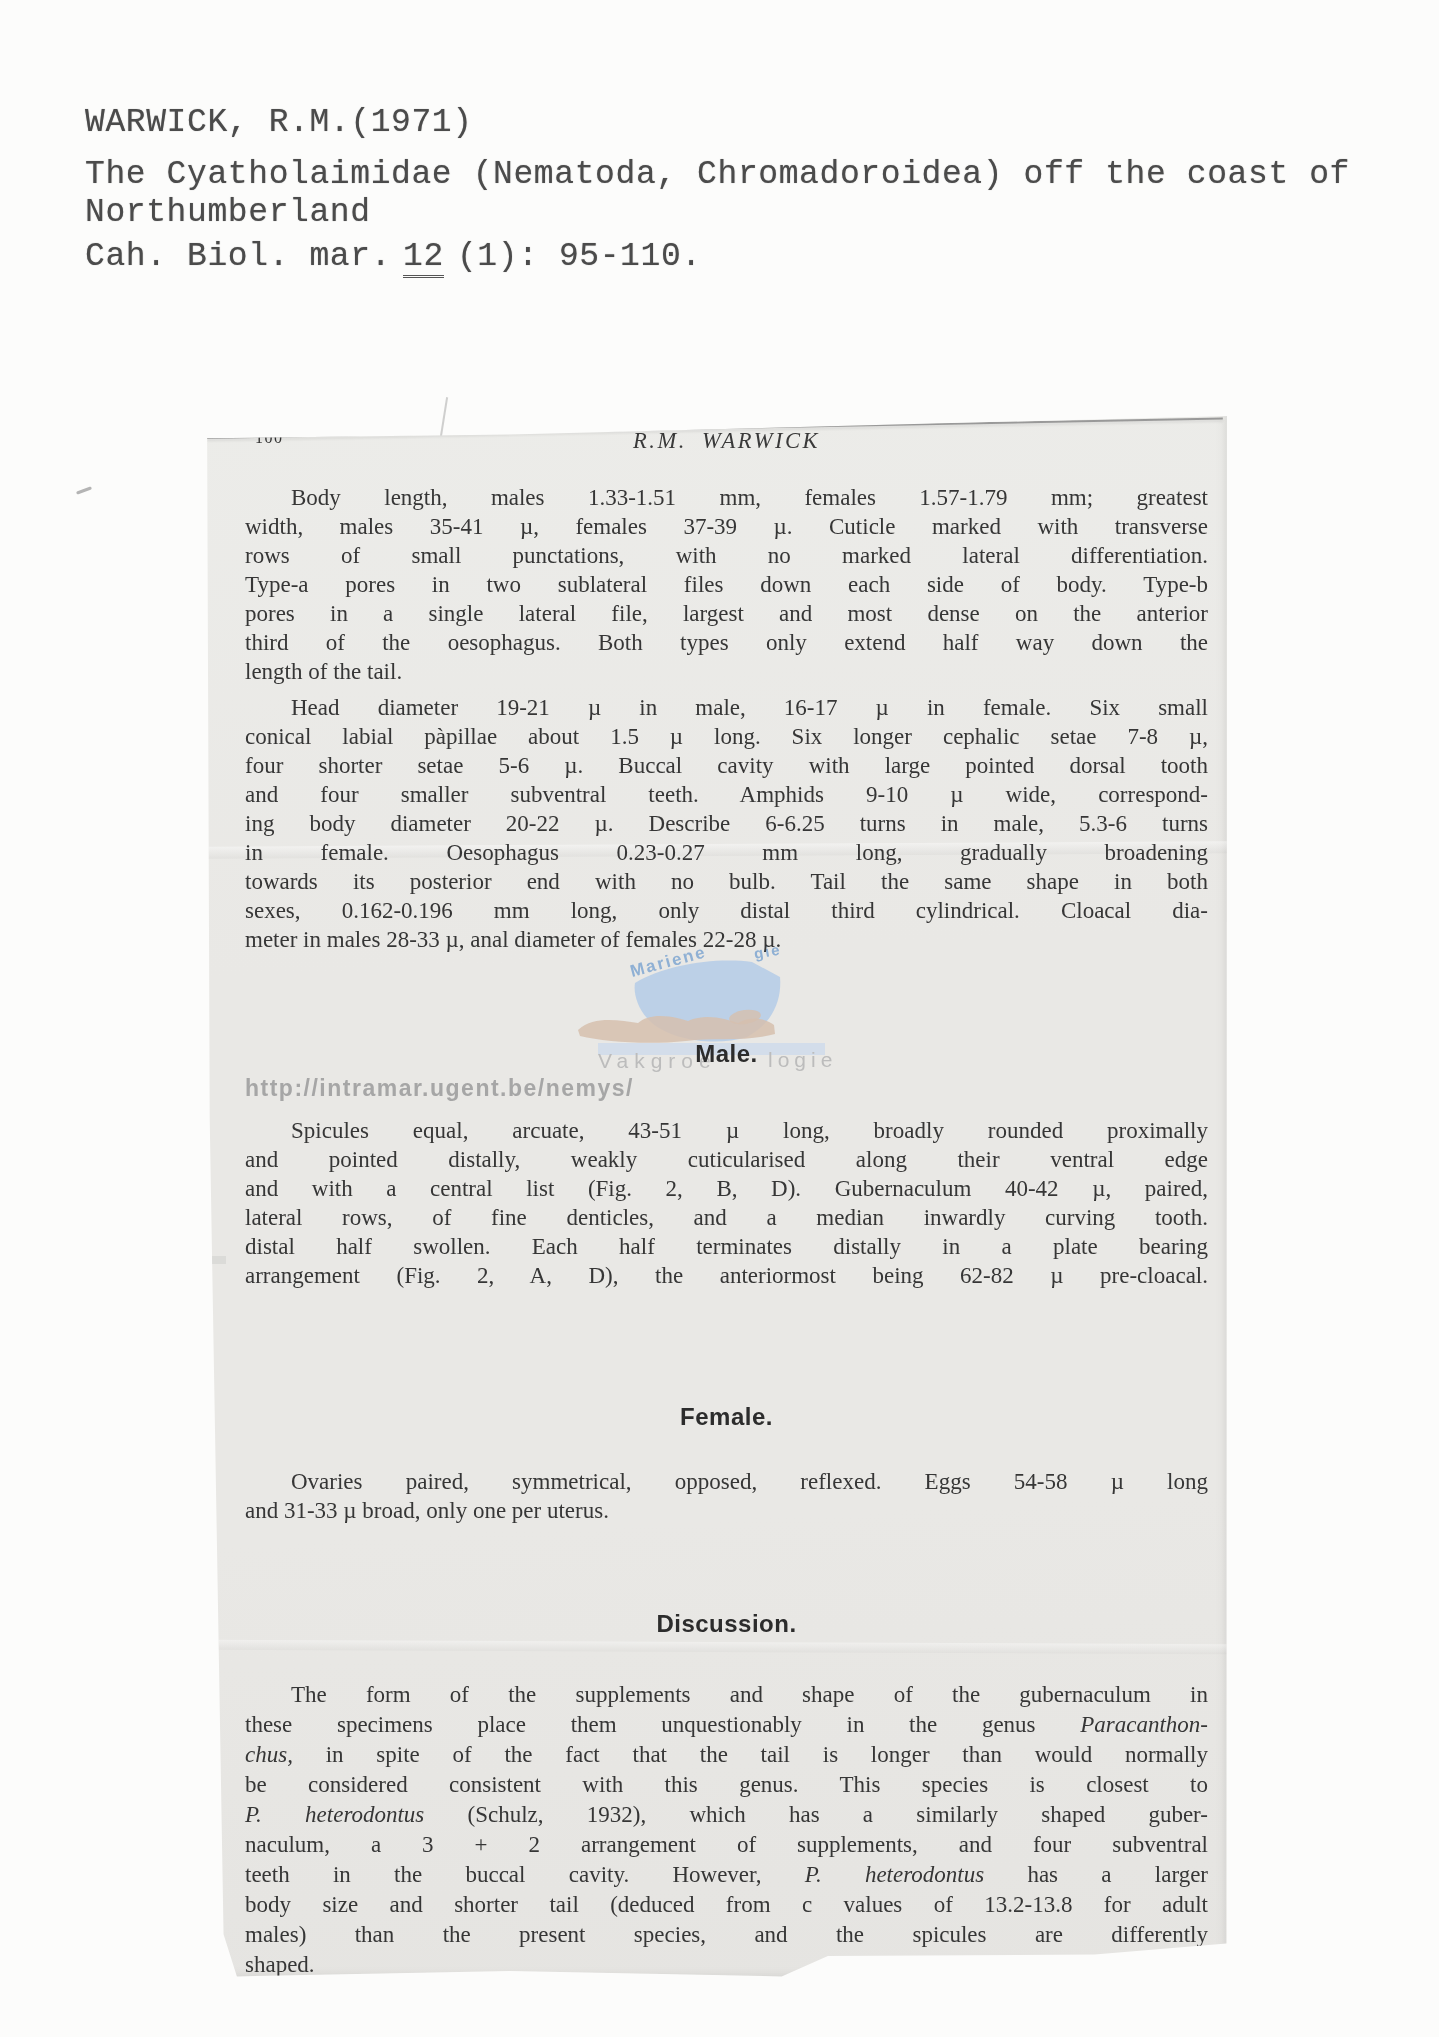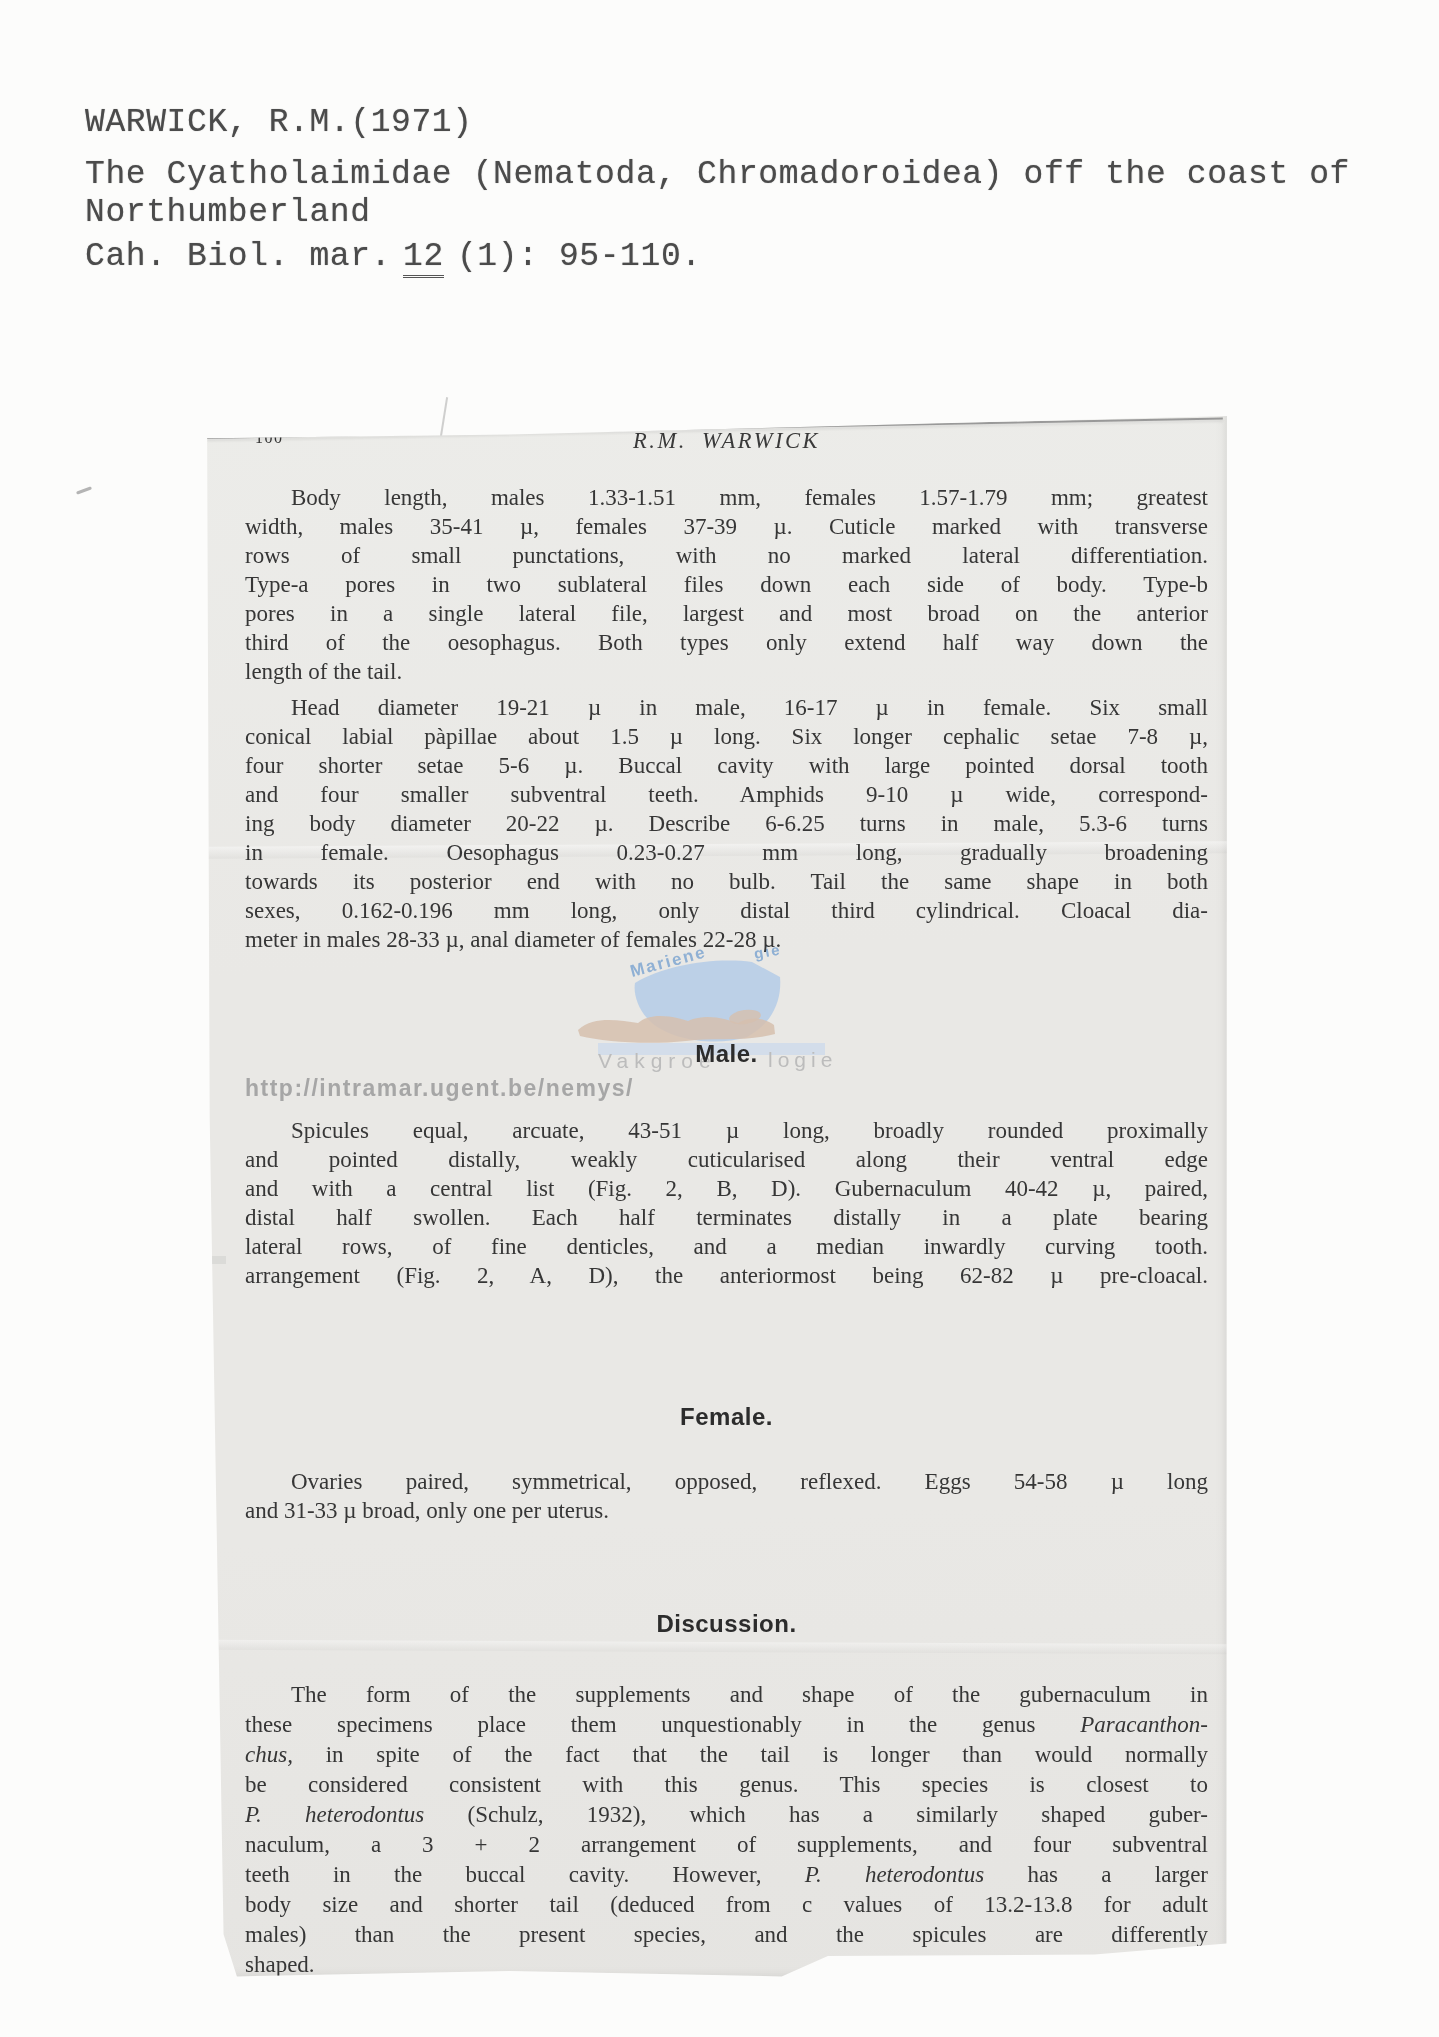--- a/index.html
+++ b/index.html
@@ -106,43 +106,43 @@
     <text x="58" y="123" font-size="21" letter-spacing="6" font-family="Liberation Sans, sans-serif" fill="#bcbcbc">Vakgroe</text>
     <text x="228" y="122" font-size="21" letter-spacing="5" font-family="Liberation Sans, sans-serif" fill="#bcbcbc">logie</text>
   </svg>
   <div class="wm-url">http://intramar.ugent.be/nemys/</div>
 
   <div class="para p1">
       <div class="line">Body length, males 1.33-1.51 mm, females 1.57-1.79 mm; greatest</div>
       <div class="line">width, males 35-41 µ, females 37-39 µ.  Cuticle marked with transverse</div>
       <div class="line">rows of small punctations, with no marked lateral differentiation.</div>
       <div class="line">Type-a pores in two sublateral files down each side of body.  Type-b</div>
-      <div class="line">pores in a single lateral file, largest and most broad on the anterior</div>
+      <div class="line">pores in a single lateral file, largest and most dense on the anterior</div>
       <div class="line">third of the oesophagus.  Both types only extend half way down the</div>
       <div class="line endline">length of the tail.</div>
     </div>
   <div class="para p2">
       <div class="line">Head diameter 19-21 µ in male, 16-17 µ in female.  Six small</div>
       <div class="line">conical labial pàpillae about 1.5 µ long.  Six longer cephalic setae 7-8 µ,</div>
       <div class="line">four shorter setae 5-6 µ.  Buccal cavity with large pointed dorsal tooth</div>
       <div class="line">and four smaller subventral teeth.  Amphids 9-10 µ wide, correspond-</div>
       <div class="line">ing body diameter 20-22 µ.  Describe 6-6.25 turns in male, 5.3-6 turns</div>
       <div class="line">in female.  Oesophagus 0.23-0.27 mm long, gradually broadening</div>
       <div class="line">towards its posterior end with no bulb.  Tail the same shape in both</div>
       <div class="line">sexes, 0.162-0.196 mm long, only distal third cylindrical.  Cloacal dia-</div>
       <div class="line endline">meter in males 28-33 µ, anal diameter of females 22-28 µ.</div>
     </div>
 
   <div class="sec-head h-male">Male.</div>
   <div class="para pm">
       <div class="line">Spicules equal, arcuate, 43-51 µ long, broadly rounded proximally</div>
       <div class="line">and pointed distally, weakly cuticularised along their ventral edge</div>
       <div class="line">and with a central list (Fig. 2, B, D).  Gubernaculum 40-42 µ, paired,</div>
+      <div class="line">lateral rows, of fine denticles, and a median inwardly curving tooth.</div>
       <div class="line">distal half swollen.  Each half terminates distally in a plate bearing</div>
-      <div class="line">lateral rows, of fine denticles, and a median inwardly curving tooth.</div>
       <div class="line">arrangement (Fig. 2, A, D), the anteriormost being 62-82 µ pre-cloacal.</div>
     </div>
 
   <div class="sec-head h-female">Female.</div>
   <div class="para pf">
       <div class="line">Ovaries paired, symmetrical, opposed, reflexed.  Eggs 54-58 µ long</div>
       <div class="line endline">and 31-33 µ broad, only one per uterus.</div>
     </div>
 
   <div class="sec-head h-disc">Discussion.</div>

